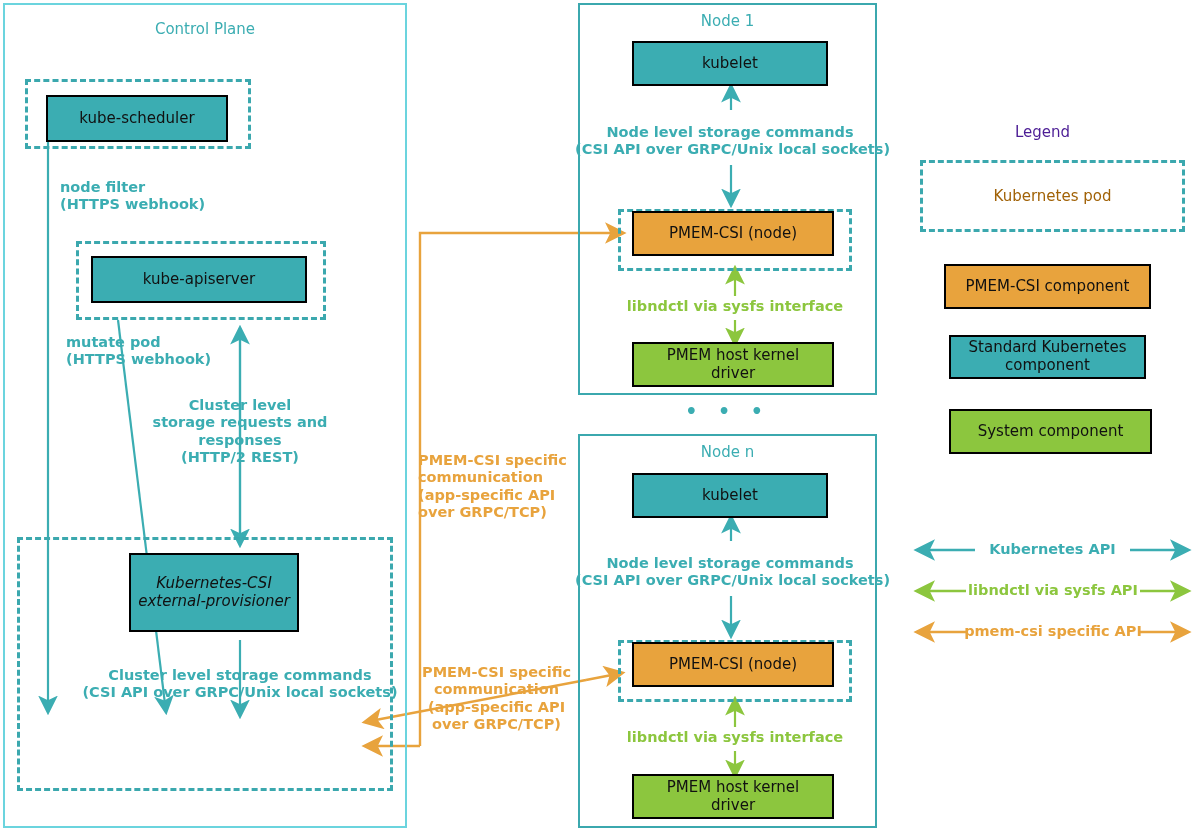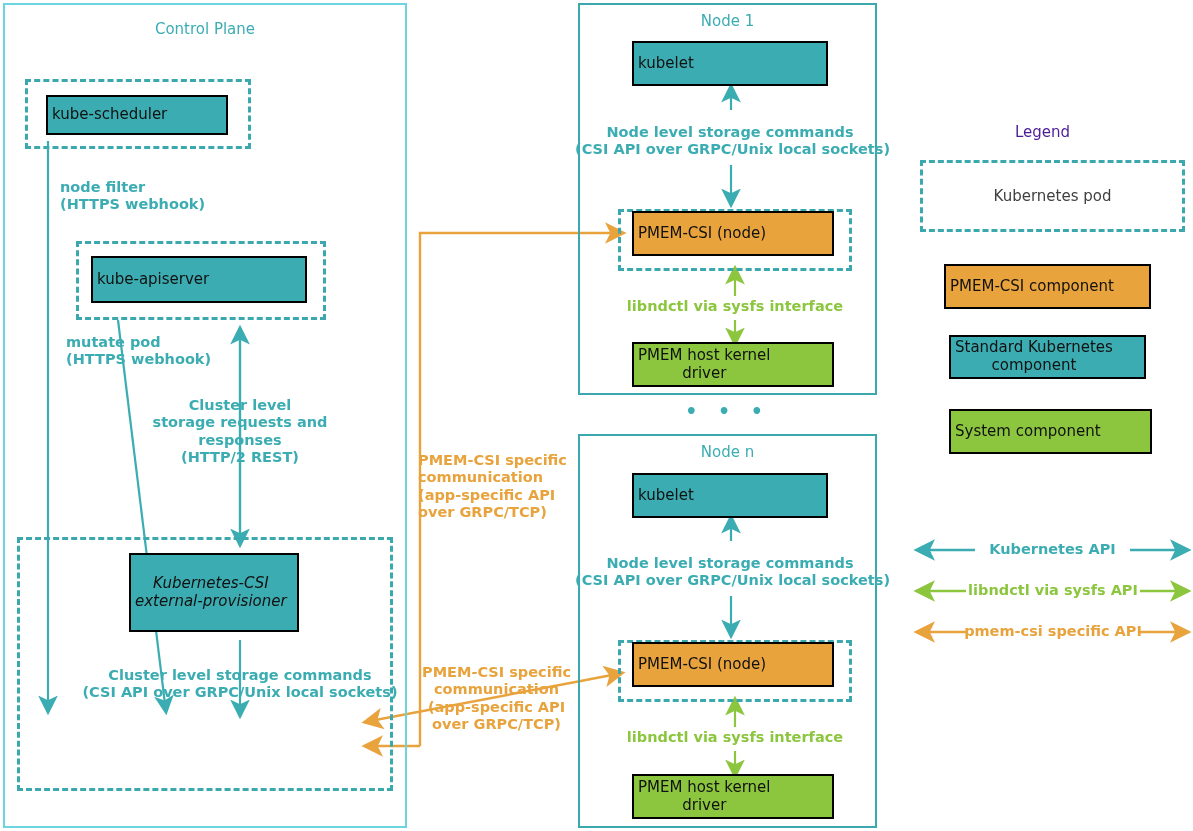--- a/index.html
+++ b/index.html
@@ -10,39 +10,39 @@
   .abs{position:absolute;box-sizing:border-box;}
 
   
   .outer-control{border:2px solid #6BD4DE;}
   .outer-node{border:2px solid #3BA8AE;}
 
   
   .pod{border:3px dashed #3BA8AE;background:transparent;}
 
   
-  .box{border:2px solid #000;display:flex;align-items:center;justify-content:flex-start;text-align:center;
+  .box{border:2px solid #000;display:flex;align-items:center;justify-content:center;text-align:center;
        color:#111;font-size:15px;line-height:1.18;padding:2px 4px;}
   .box-teal{background:#3BADB2;}
   .box-orange{background:#E8A33D;}
   .box-green{background:#8CC63E;}
 
   
   .container-title{color:#3BADB2;font-size:15px;text-align:center;width:100%;}
 
   
   .lbl{font-size:14.5px;line-height:1.2;white-space:pre;font-weight:bold;}
   .lbl-teal{color:#3BADB2;}
   .lbl-green{color:#8CC63E;}
   .lbl-orange{color:#E8A33D;}
   .ta-c{text-align:center;}
   .ta-l{text-align:left;}
 
   .legend-title{color:#4c1d95;font-size:15px;text-align:center;}
-  .legend-pod-text{color:#404040;font-size:15px;text-align:center;width:100%;}
+  .legend-pod-text{color:#a16207;font-size:15px;text-align:center;width:100%;}
 </style>
 </head>
 <body>
 
 <div id="stage">
 
   <svg id="svg-layer" viewBox="0 0 1193 831">
     <defs>
       <marker id="ah-teal" markerWidth="9" markerHeight="9" refX="7.5" refY="4.5" orient="auto">
         <path d="M0,0 L9,4.5 L0,9 L2.2,4.5 Z" fill="#3BADB2"></path>
@@ -117,21 +117,21 @@
       <line x1="966" y1="632" x2="917" y2="632" stroke="#E8A33D" stroke-width="2.4" marker-end="url(#ah-orange)"></line>
       <line x1="1140" y1="632" x2="1188" y2="632" stroke="#E8A33D" stroke-width="2.4" marker-end="url(#ah-orange)"></line>
     </g>
   </svg>
 
   <div class="abs outer-control" style="left:3px;top:3px;width:404px;height:825px;"></div>
 
   <div class="abs container-title" style="left:3px;top:20px;width:404px;">Control Plane</div>
 
   <div class="abs pod" style="left:25px;top:79px;width:226px;height:70px;"></div>
-  <div class="abs box box-teal" style="left:46px;top:95px;width:182px;height:40px;">
+  <div class="abs box box-teal" style="left:46px;top:95px;width:182px;height:47px;">
     <span>kube-scheduler</span>
   </div>
 
   <div class="abs lbl lbl-teal ta-l" style="left:60px;top:179px;width:210px;">node filter
 (HTTPS webhook)</div>
 
   <div class="abs pod" style="left:76px;top:241px;width:250px;height:79px;"></div>
   <div class="abs box box-teal" style="left:91px;top:256px;width:216px;height:47px;">
     <span>kube-apiserver</span>
   </div>

